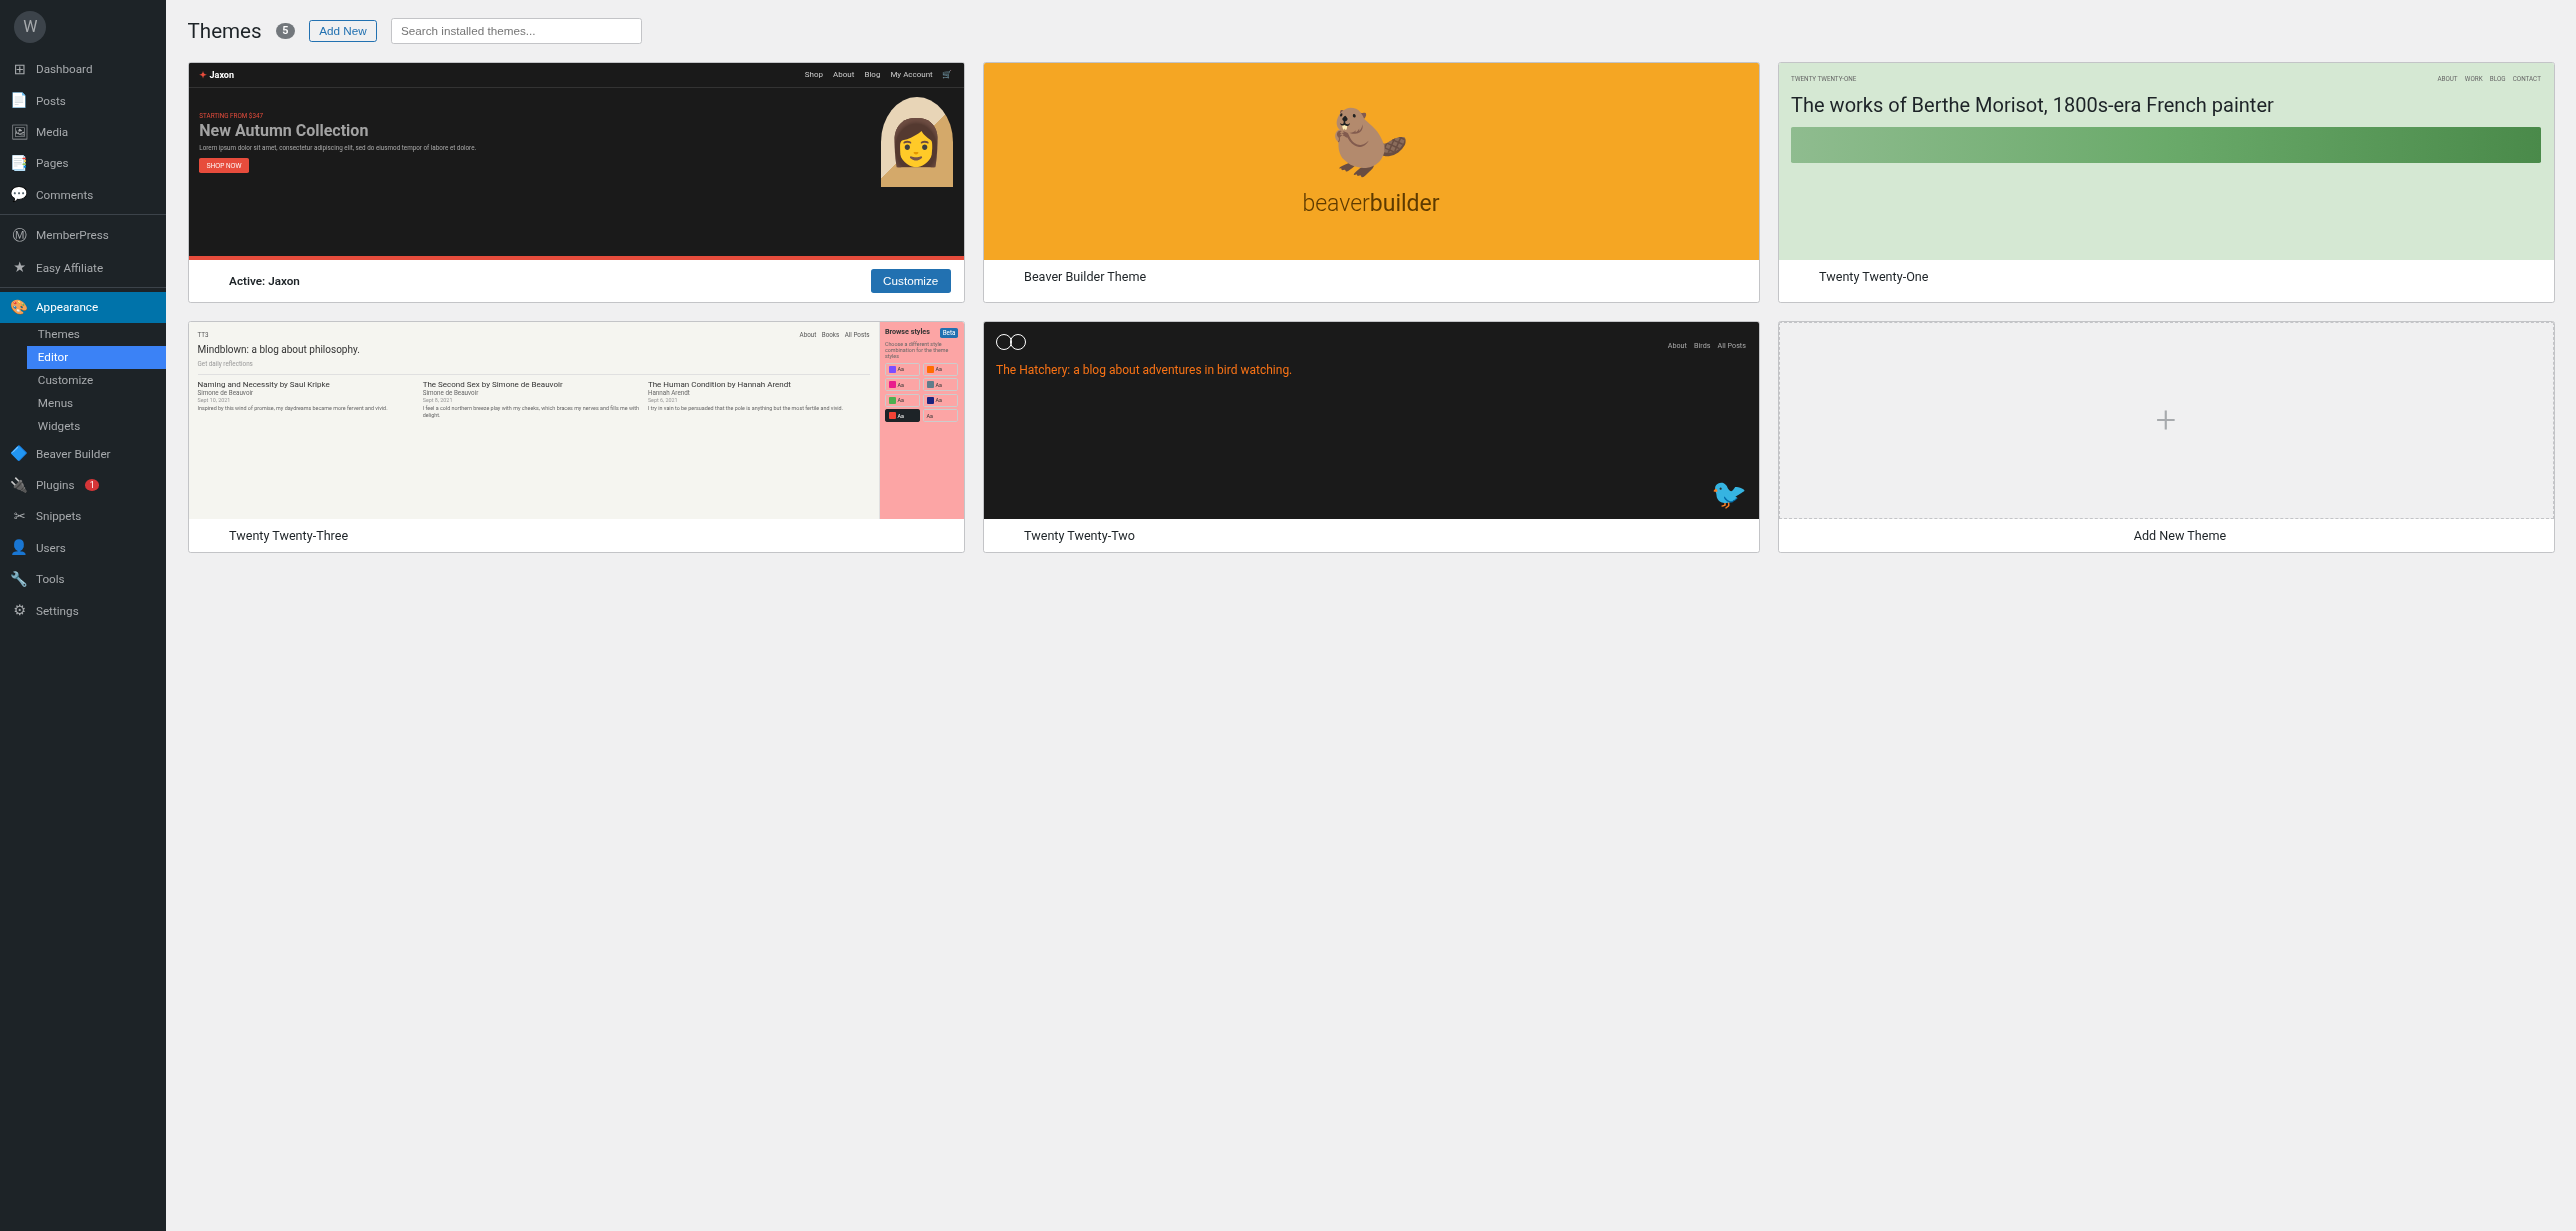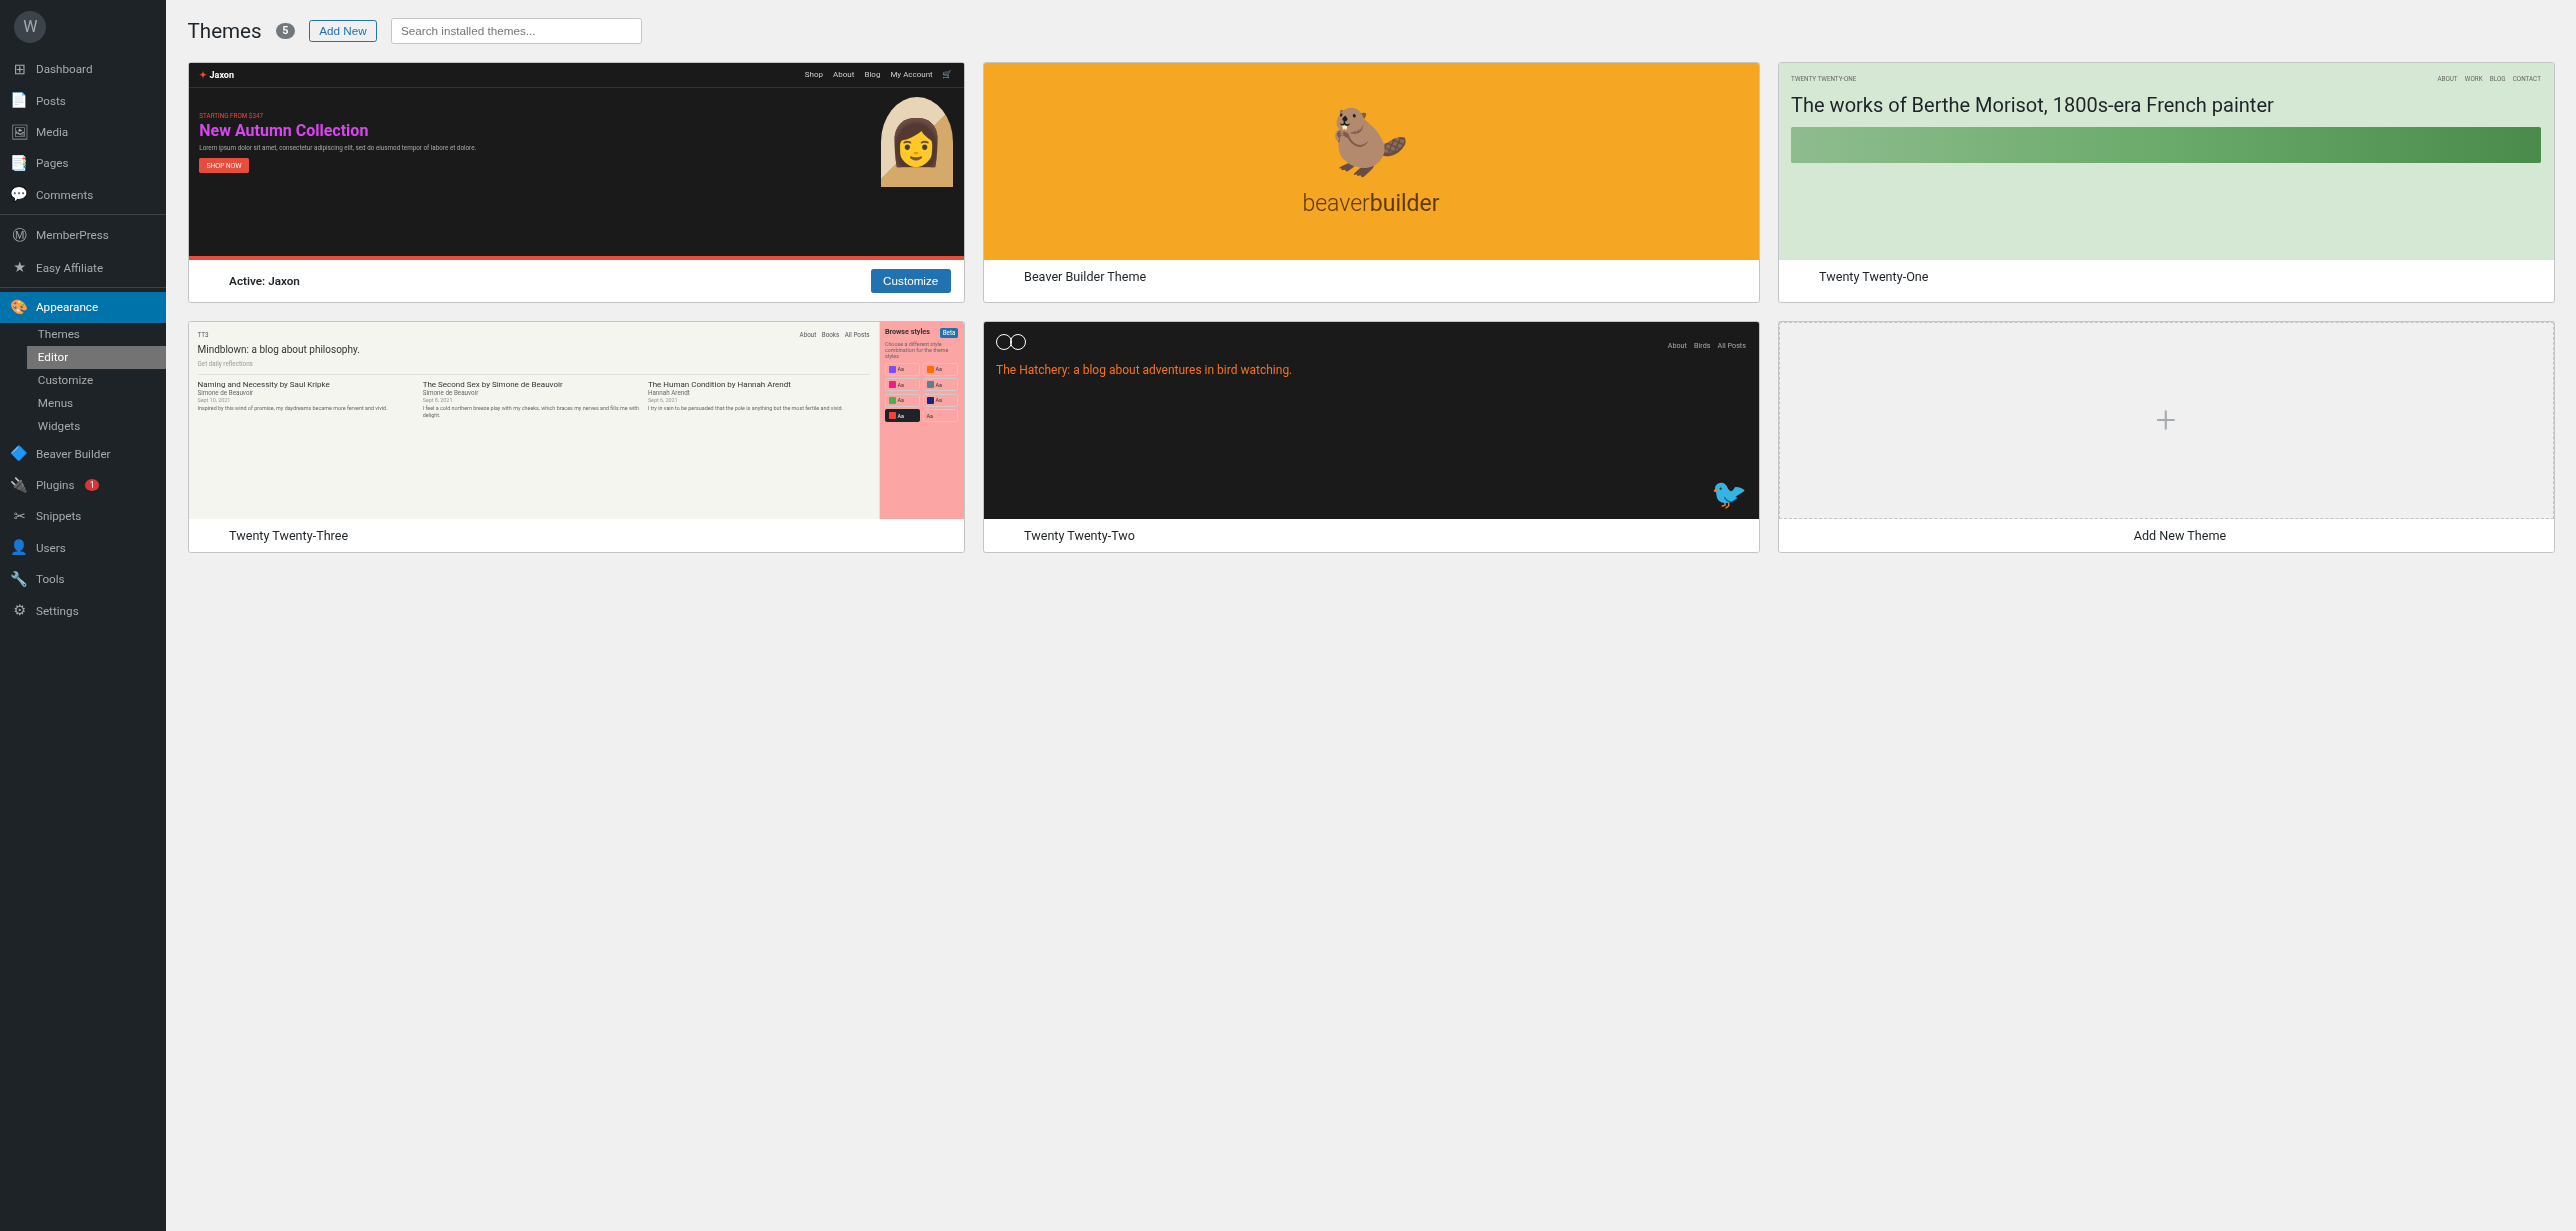--- a/index.html
+++ b/index.html
@@ -24,21 +24,21 @@
     }
     .sidebar-item {
       display: flex; align-items: center; padding: 7.2px 10.8px; cursor: pointer; color: #a7aaad; text-decoration: none; font-size: 11.7px; gap: 7.2px;
     }
     .sidebar-item.appearance-active { background: #0073aa; color: #fff; }
     .sidebar-item .icon { font-size: 14.4px; width: 18px; text-align: center; }
     .sidebar-sub { padding-left: 27px; }
     .sidebar-sub-item {
       display: block; padding: 4.5px 10.8px; color: #a7aaad; font-size: 11.7px; cursor: pointer;
     }
-    .sidebar-sub-item.editor-active { background: #737373; color: #fff; }
+    .sidebar-sub-item.editor-active { background: #3b82f6; color: #fff; }
     .badge {
       background: #d63638; color: #fff; border-radius: 50%; font-size: 9px; padding: 0.9px 4.5px; margin-left: 3.6px;
     }
     .divider { border-top: 0.9px solid #3c434a; margin: 3.6px 0; }
 
     
     #main {
       flex: 1;
       overflow-y: auto;
       background: #f0f0f1;
@@ -97,21 +97,21 @@
     .jaxon-nav {
       background: #1a1a1a;
       display: flex; align-items: center; padding: 7.2px 10.8px; gap: 9px; border-bottom: 0.9px solid #333;
     }
     .jaxon-nav-links { display: flex; gap: 10px; margin-left: auto; }
     .jaxon-nav-link { color: #ccc; font-size: 8px; }
     .jaxon-hero {
       display: flex; align-items: center; padding: 9px 10.8px; gap: 42px;
     }
     .jaxon-text-block { flex: 1; }
-    .jaxon-heading { color: #d946ef; font-size: 16px; font-weight: bold; line-height: 1.2; }
+    .jaxon-heading { color: #a3a3a3; font-size: 16px; font-weight: bold; line-height: 1.2; }
     .jaxon-subtext { color: #aaa; font-size: 6.3px; margin-top: 3.6px; line-height: 1.4; }
     .jaxon-btn { background: #e74c3c; color: #fff; border: none; padding: 3.6px 7.2px; font-size: 6.3px; margin-top: 5.4px; cursor: pointer; border-radius: 1.8px; }
     .jaxon-img-placeholder {
       width: 72px; height: 90px; background: linear-gradient(135deg, #e8d5b7 50%, #d4a96a 50%); border-radius: 50% 50% 0 0; margin-left: 9px; position: relative; overflow: hidden; display: flex; align-items: center; justify-content: center;
     }
     .jaxon-active-bar { position: absolute; bottom: 0; left: 0; right: 0; height: 3.6px; background: #e74c3c; }
 
     
     .beaver-preview {
       background: #f5a623;

